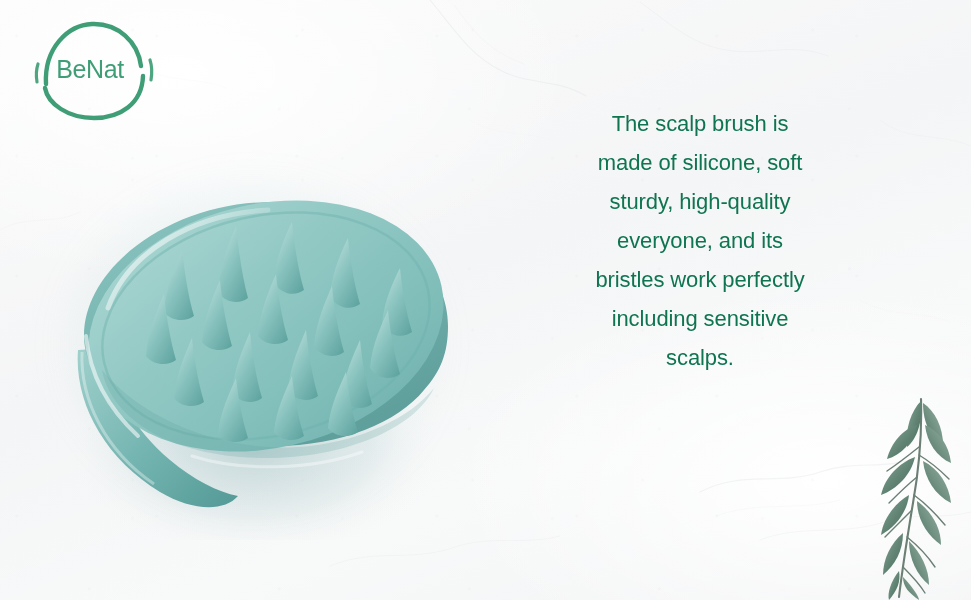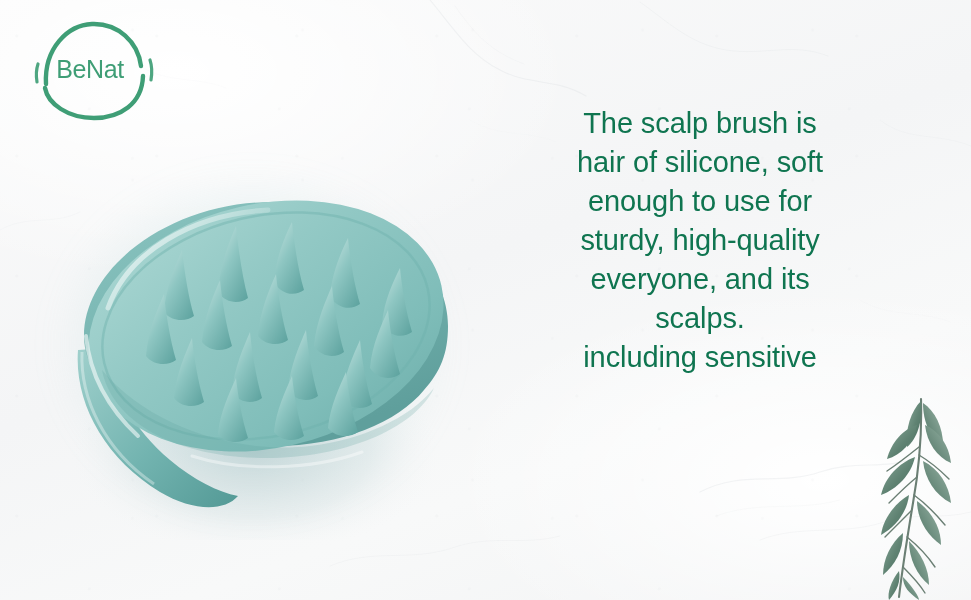--- a/index.html
+++ b/index.html
@@ -68,21 +68,21 @@
   }
   #product svg { position:relative; display:block; width:100%; height:100%; }
 
   
   #copy {
     position:absolute;
     left:500px; top:104px;
     width:400px;
     text-align:center;
     color:#0f7550;
-    font-size:29px;
+    font-size:22px;
     line-height:39px;
     letter-spacing:-0.1px;
     font-weight:400;
   }
   #copy .ln { display:block; white-space:nowrap; }
 
   
   #sprig {
     position:absolute;
     right:0px; bottom:0px;
@@ -223,26 +223,26 @@
 
       <path d="M60 230 C110 290 200 314 268 306 C320 300 368 278 392 248
                C372 290 300 318 224 318 C134 318 70 282 60 230 Z" fill="#5c9f9c" opacity=".22"></path>
 
       <path d="M150 316 C200 332 270 330 320 312" fill="none" stroke="#ffffff" stroke-opacity=".4" stroke-width="3" stroke-linecap="round"></path>
     </svg>
   </div>
 
   <div id="copy">
     <span class="ln">The scalp brush is</span>
-    <span class="ln">hair of silicone, soft</span>
-    <span class="ln">enough to use for</span>
+    <span class="ln">made of silicone, soft</span>
     <span class="ln">sturdy, high-quality</span>
     <span class="ln">everyone, and its</span>
+    <span class="ln">bristles work perfectly</span>
+    <span class="ln">including sensitive</span>
     <span class="ln">scalps.</span>
-    <span class="ln">including sensitive</span>
   </div>
 
   <div id="sprig">
     <svg viewBox="0 0 112 215">
       <defs>
         <linearGradient id="leafA" x1="0" y1="0" x2="1" y2="1">
           <stop offset="0" stop-color="#8aa89a"></stop>
           <stop offset="0.55" stop-color="#5f8272"></stop>
           <stop offset="1" stop-color="#4c6e60"></stop>
         </linearGradient>

